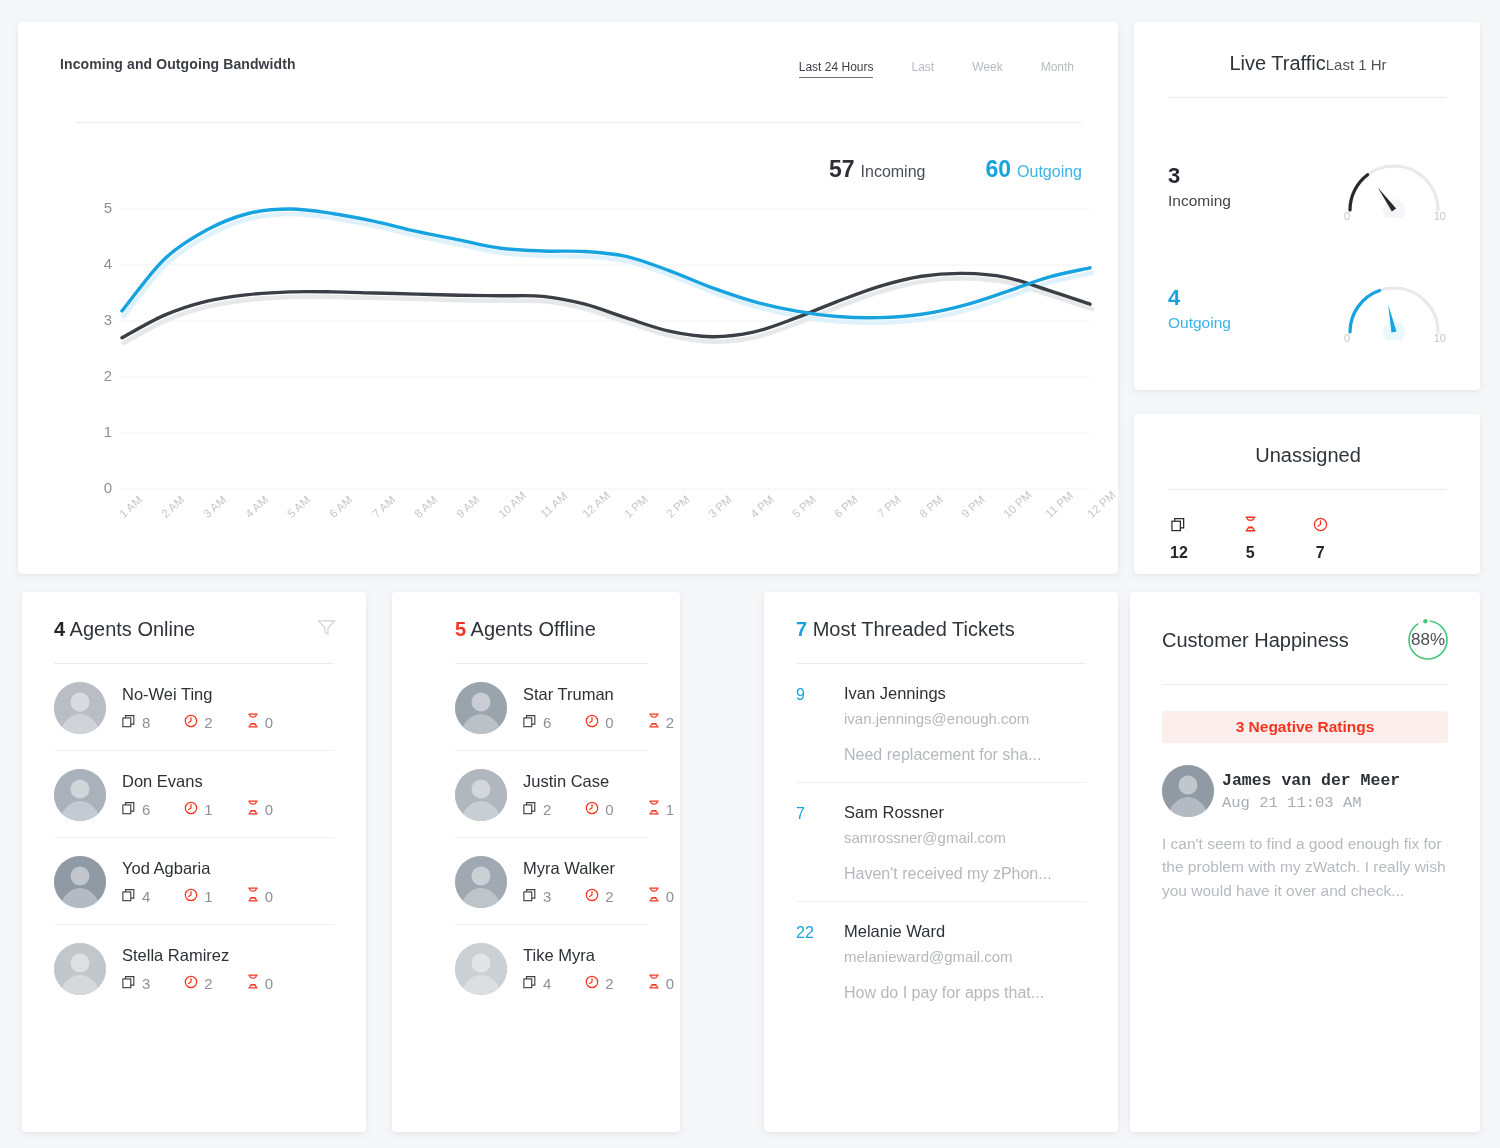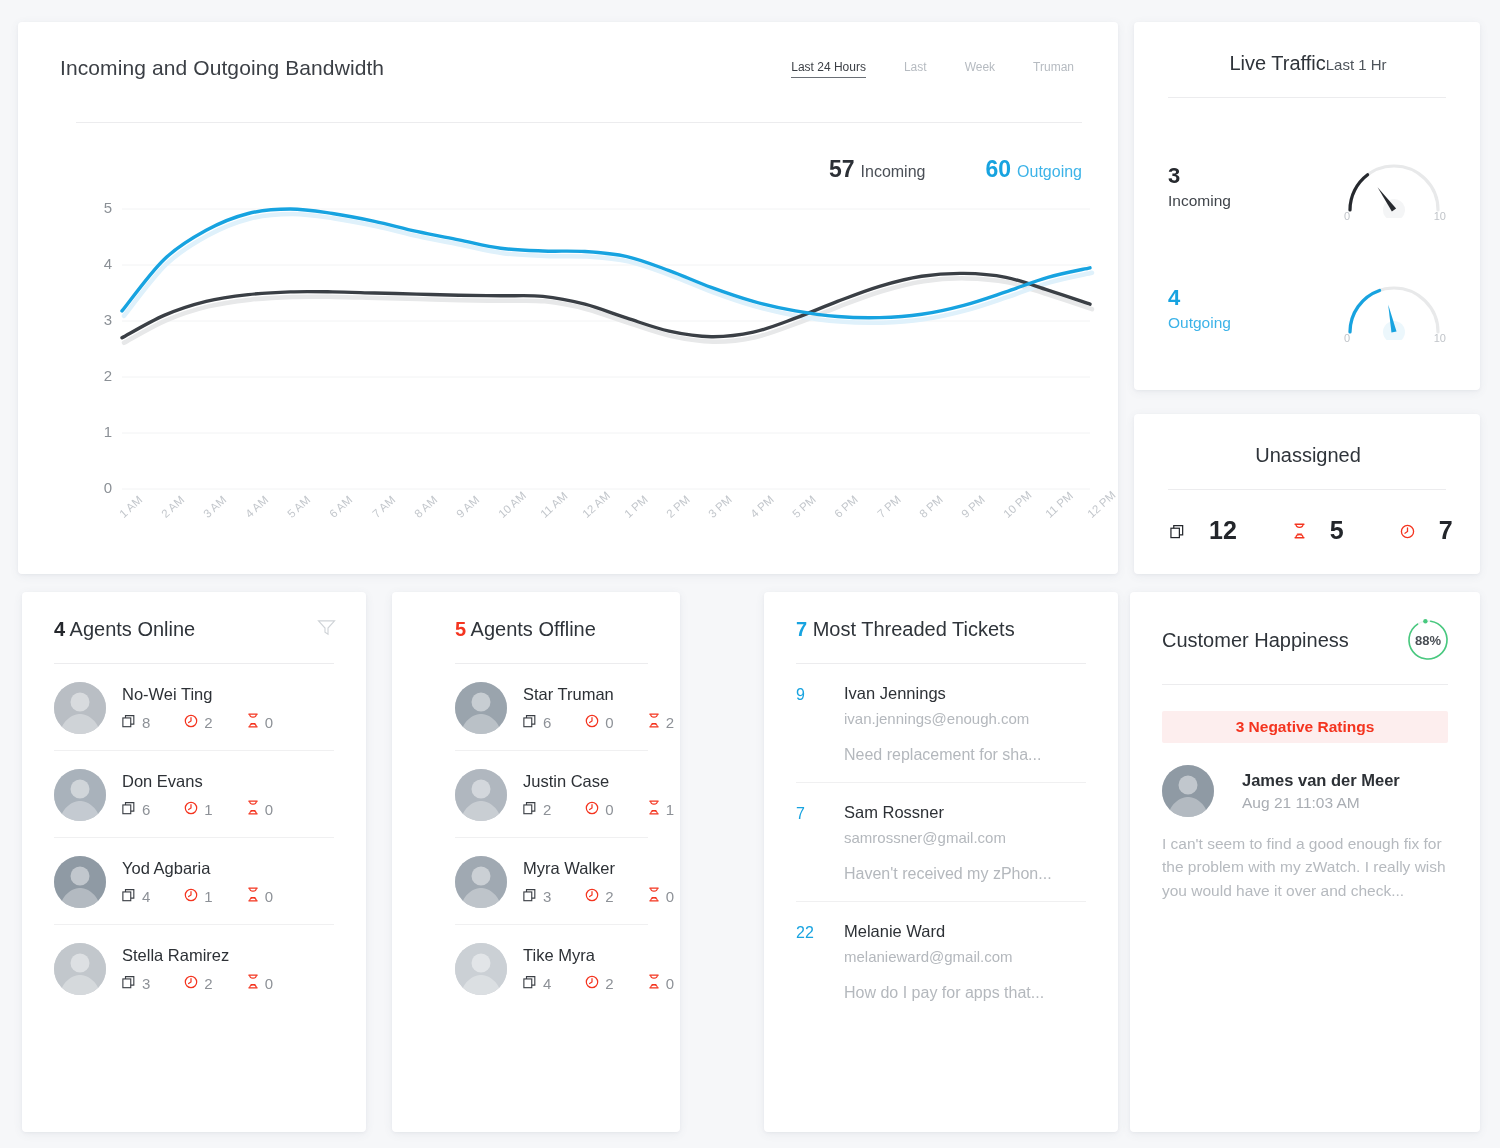--- a/index.html
+++ b/index.html
@@ -16,21 +16,21 @@
     position: absolute;
     background: #ffffff;
     border-radius: 4px;
     box-shadow: 0 2px 10px rgba(80,90,120,0.08), 0 1px 3px rgba(80,90,120,0.05);
   }
 
   
   #bandwidth-card { left: 18px; top: 22px; width: 1100px; height: 552px; }
   .bw-head { display: flex; align-items: flex-start; justify-content: space-between;
              padding: 34px 44px 0 42px; }
-  .bw-title { font-size: 21px; color: #3b3f45; font-weight: 400; letter-spacing: .1px; }
+  .bw-title { font-size: 14px; color: #3b3f45; font-weight: 700; letter-spacing: .1px; }
   .bw-tabs { display: flex; gap: 38px; padding-top: 4px; }
   .bw-tab { font-size: 12px; color: #b6bbc1; cursor: pointer; white-space: nowrap; }
   .bw-tab.active { color: #3b3f45; border-bottom: 1px solid #6a6f76; padding-bottom: 3px; }
   .bw-rule { position: absolute; left: 58px; top: 100px; width: 1006px; height: 1px; background: #ececee; }
 
   .bw-legend { position: absolute; right: 36px; top: 134px; display: flex; gap: 60px; align-items: baseline; }
   .lg-num { font-size: 23px; font-weight: bold; }
   .lg-lbl { font-size: 16px; margin-left: 6px; }
   .lg-in .lg-num { color: #2c3036; }
   .lg-in .lg-lbl { color: #4a4f56; }
@@ -57,21 +57,21 @@
   .g-in .g-num { color: #26292e; } .g-in .g-lbl { color: #40454b; }
   .g-out .g-num { color: #17a3e0; } .g-out .g-lbl { color: #3cb3e8; }
   .gauge { position: relative; width: 104px; height: 66px; }
   .gauge svg { position: absolute; left: 0; top: 0; }
   .gauge .gmin, .gauge .gmax { position: absolute; bottom: -4px; font-size: 11px; color: #c0c4c9; }
   .gauge .gmin { left: 2px; } .gauge .gmax { right: 0px; }
 
   
   #unassigned-card { left: 1134px; top: 414px; width: 346px; height: 160px; }
   .unassigned-stats { display: flex; gap: 56px; padding: 26px 34px 0 36px; align-items: center; }
-  .ustat { display: flex; align-items: center; gap: 24px; font-size: 25px; font-weight: bold; color: #23262b; }
+  .ustat { display: flex; align-items: center; gap: 8px; font-size: 16px; font-weight: bold; color: #23262b; flex-direction: column; }
 
   
   #agents-online-card { left: 22px; top: 592px; width: 344px; height: 540px; }
   #agents-offline-card { left: 392px; top: 592px; width: 288px; height: 540px; padding-left: 31px; }
   #tickets-card { left: 764px; top: 592px; width: 354px; height: 540px; }
   #happiness-card { left: 1130px; top: 592px; width: 350px; height: 540px; }
 
   .sec-head { display: flex; align-items: center; justify-content: space-between;
               padding: 26px 30px 0 32px; }
   .sec-title { font-size: 20px; color: #2f343a; }
@@ -97,43 +97,43 @@
   .ticket-row:last-child { border-bottom: none; }
   .t-count { font-size: 16px; color: #17a3e0; min-width: 22px; padding-top: 2px; }
   .t-name { font-size: 16.5px; color: #2d3136; margin-bottom: 7px; }
   .t-email { font-size: 15px; color: #b4b8bd; margin-bottom: 19px; }
   .t-subject { font-size: 16px; color: #b4b8bd; white-space: nowrap; overflow: hidden; }
 
   
   .hap-badge { position: relative; width: 44px; height: 44px; }
   .hap-badge svg { position: absolute; left: 0; top: 0; }
   .hap-pct { position: absolute; inset: 0; display: flex; align-items: center; justify-content: center;
-             font-size: 13px; font-weight: bold; color: #4a4f55; }
+             font-size: 17px; font-weight: normal; color: #4a4f55; }
   .neg-pill { margin: 26px 32px 0 32px; background: #fdeeee; color: #f4341f;
               font-size: 15.5px; font-weight: bold; text-align: center; padding: 7px 0; border-radius: 2px; }
   .review { margin: 0 32px; padding: 22px 0 0 0; }
   .review + .review { border-top: 1px solid #f0f0f1; margin-top: 20px; }
-  .rev-head { display: flex; gap: 28px; align-items: center; }
+  .rev-head { display: flex; gap: 8px; align-items: center; font-family: Liberation Mono, monospace; }
   .rev-name { font-size: 16.5px; color: #2d3136; font-weight: bold; margin-bottom: 4px; }
   .rev-time { font-size: 15.5px; color: #a9adb3; }
   .rev-body { font-size: 15.5px; line-height: 1.5; color: #b6babf; margin-top: 15px; }
 </style>
 </head>
 <body>
 
 <div class="stage">
 
   <div class="card" id="bandwidth-card">
     <div class="bw-head">
       <div class="bw-title">Incoming and Outgoing Bandwidth</div>
       <div class="bw-tabs">
         <div class="bw-tab active">Last 24 Hours</div>
         <div class="bw-tab">Last</div>
         <div class="bw-tab">Week</div>
-        <div class="bw-tab">Truman</div>
+        <div class="bw-tab">Month</div>
       </div>
     </div>
     <div class="bw-rule"></div>
 
     <div class="bw-legend">
       <div class="lg-in">
         <span class="lg-num">57</span><span class="lg-lbl">Incoming</span>
       </div>
       <div class="lg-out">
         <span class="lg-num">60</span><span class="lg-lbl">Outgoing</span>

